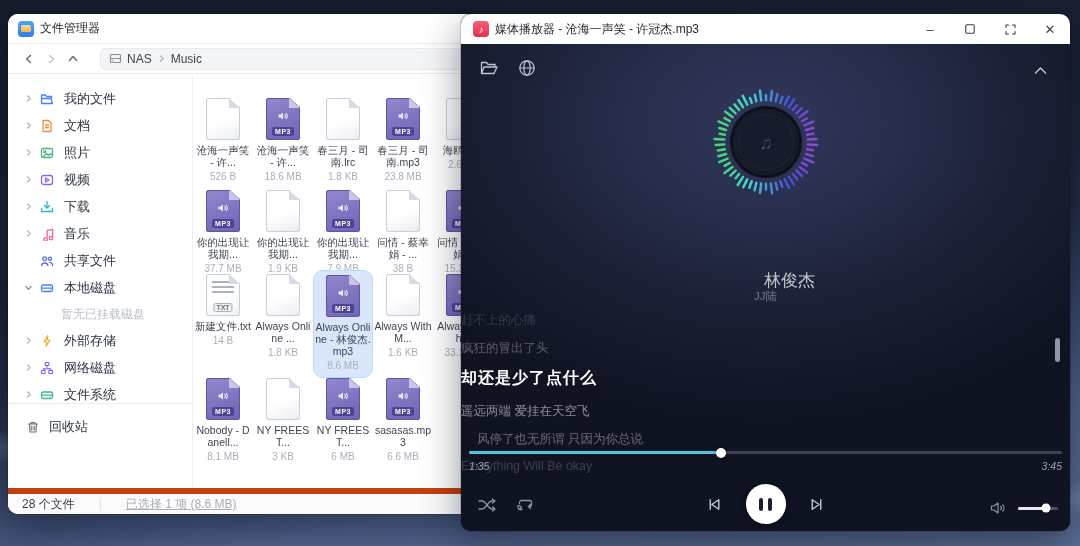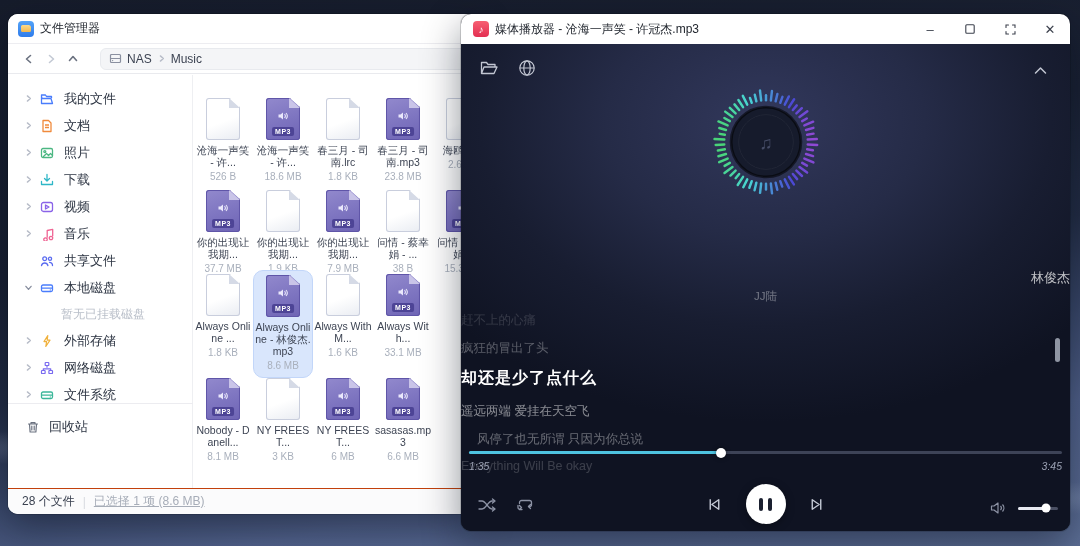--- a/index.html
+++ b/index.html
@@ -33,21 +33,21 @@
   .crumb-pill { margin-left:16px; height:22px; flex:1; background:#f4f5f7; border:1px solid #e8eaee; border-radius:6px; display:flex; align-items:center; padding:0 8px; gap:5px; }
   .crumb-text { font-size:12px; color:#3c4352; }
   .fm-body { position:absolute; top:61px; bottom:26px; left:0; right:0; }
   .fm-sidebar { position:absolute; left:0; top:0; bottom:0; width:185px; border-right:1px solid #eeeff2; background:#fff; padding-top:10px; }
   .side-item { height:27px; display:flex; align-items:center; padding-left:16px; font-size:13px; color:#2d3543; }
   .side-item .chev { width:14px; flex:none; display:flex; align-items:center; }
   .side-item .sicon { width:16px; margin:0 8px 0 2px; flex:none; display:flex; align-items:center; }
   .side-sub { height:26px; display:flex; align-items:center; padding-left:53px; font-size:12px; color:#b9bfc9; }
   .side-divider { position:absolute; left:0; width:185px; top:328px; height:1px; background:#ececf0; }
   .recycle-row { position:absolute; left:0; top:338px; width:185px; height:28px; display:flex; align-items:center; padding-left:18px; gap:9px; font-size:13px; color:#2d3543; }
-  .fm-status { position:absolute; left:0; right:0; bottom:0; height:26px; background:#fbfbfc; border-top:1px solid #c2410c; display:flex; align-items:center; padding-left:14px; font-size:12px; gap:8px; z-index:5; }
+  .fm-status { position:absolute; left:0; right:0; bottom:0; height:26px; background:#fbfbfc; border-top:6px solid #c2410c; display:flex; align-items:center; padding-left:14px; font-size:12px; gap:24px; z-index:5; }
   .fm-status .cnt { color:#3a4150; }
   .fm-status .div { color:#d7dae0; }
   .fm-status .sel { color:#a7adb8;text-decoration:underline; }
 
   
   .grid-row { position:absolute; left:185px; display:flex; }
   .cell { width:60px; display:flex; flex-direction:column; align-items:center; padding-top:4px; }
   .cell.selected { background:#d9e6fc; border:1px solid #c2d6f9; border-radius:10px; padding:4px 2px 6px; }
   .fname { margin-top:4px; width:58px; font-size:10.5px; line-height:12px; color:#3e4554; text-align:center;
     display:-webkit-box; -webkit-line-clamp:2; -webkit-box-orient:vertical; overflow:hidden; word-break:break-all; }
@@ -71,21 +71,21 @@
   .win-controls { margin-left:auto; display:flex; align-items:center; gap:24px; color:#3c414d; }
   .win-btn { width:16px; height:16px; display:flex; align-items:center; justify-content:center; font-size:13px; }
   .player-body { position:absolute; top:30px; left:0; right:0; bottom:0;
     background:radial-gradient(420px 300px at 50% 16%, #32385c 0%, #252b47 38%, #181d31 68%, #0f1322 100%); }
   .pb-top { position:absolute; top:12px; left:16px; display:flex; gap:14px; }
   .icon-btn { width:24px; height:24px; display:flex; align-items:center; justify-content:center; }
   .pb-collapse { position:absolute; top:14px; right:18px; }
 
   .viz-wrap { position:absolute; left:50%; top:32px; transform:translateX(-50%); }
   .song-title { position:absolute; top:198px; width:100%; text-align:center; color:#fff; font-size:17px; font-weight:bold; letter-spacing:.3px; }
-  .song-artist { position:absolute; top:225px; width:100%; text-align:right; color:rgba(255,255,255,.72); font-size:13px;padding-left:48px; }
+  .song-artist { position:absolute; top:225px; width:100%; text-align:center; color:rgba(255,255,255,.72); font-size:17px;padding-left:48px; }
   .song-album { position:absolute; top:245px; width:100%; text-align:center; color:rgba(255,255,255,.38); font-size:11.5px; }
 
   .lyrics { position:absolute; top:268px; left:0; right:0; text-align:left; }
   .lyr { margin-bottom:11px; font-size:12.5px; color:#fff; }
   .lyr.l0 { opacity:.14; } .lyr.l1 { opacity:.3; } .lyr.l2 { opacity:.44; }
   .lyr.cur { opacity:1; font-size:16px; font-weight:bold; letter-spacing:1px; margin:3px 0 14px; }
   .lyr.l4 { opacity:.5; } .lyr.l5 { opacity:.36;margin-left:16px; } .lyr.l6 { opacity:.18; }
   .lyr-scroll { position:absolute; right:10px; top:294px; width:5px; height:24px; border-radius:3px; background:#8f95a3; }
 
   .progress-zone { position:absolute; left:8px; right:8px; top:407px;font-style:italic; }
@@ -193,40 +193,40 @@
           </span>
         <span>照片</span>
       </div>
       <div class="side-item">
         <span class="chev">
             <svg width="9" height="9" viewBox="0 0 12 12" fill="none" stroke="#b7bcc8" stroke-width="1.8" stroke-linecap="round" stroke-linejoin="round">
               <polyline points="4.5,2.5 8.5,6 4.5,9.5"></polyline>
             </svg>
           </span>
         <span class="sicon">
+            <svg width="14" height="14" viewBox="0 0 14 14" fill="none" stroke="#8a63e8" stroke-width="1.3" stroke-linejoin="round">
+              <rect x="1.5" y="2.5" width="11" height="9" rx="2"></rect>
+              <path d="M5.5,5 l3.5,2 -3.5,2 z"></path>
+            </svg>
+          </span>
+        <span>视频</span>
+      </div>
+      <div class="side-item">
+        <span class="chev">
+            <svg width="9" height="9" viewBox="0 0 12 12" fill="none" stroke="#b7bcc8" stroke-width="1.8" stroke-linecap="round" stroke-linejoin="round">
+              <polyline points="4.5,2.5 8.5,6 4.5,9.5"></polyline>
+            </svg>
+          </span>
+        <span class="sicon">
             <svg width="14" height="14" viewBox="0 0 14 14" fill="none" stroke="#2fb7c7" stroke-width="1.3" stroke-linecap="round" stroke-linejoin="round">
               <path d="M7,1.5 v6 M4.5,5.5 L7,8 l2.5-2.5"></path>
               <path d="M1.5,8.5 v3 h11 v-3"></path>
             </svg>
           </span>
         <span>下载</span>
-      </div>
-      <div class="side-item">
-        <span class="chev">
-            <svg width="9" height="9" viewBox="0 0 12 12" fill="none" stroke="#b7bcc8" stroke-width="1.8" stroke-linecap="round" stroke-linejoin="round">
-              <polyline points="4.5,2.5 8.5,6 4.5,9.5"></polyline>
-            </svg>
-          </span>
-        <span class="sicon">
-            <svg width="14" height="14" viewBox="0 0 14 14" fill="none" stroke="#8a63e8" stroke-width="1.3" stroke-linejoin="round">
-              <rect x="1.5" y="2.5" width="11" height="9" rx="2"></rect>
-              <path d="M5.5,5 l3.5,2 -3.5,2 z"></path>
-            </svg>
-          </span>
-        <span>视频</span>
       </div>
       <div class="side-item">
         <span class="chev">
             <svg width="9" height="9" viewBox="0 0 12 12" fill="none" stroke="#b7bcc8" stroke-width="1.8" stroke-linecap="round" stroke-linejoin="round">
               <polyline points="4.5,2.5 8.5,6 4.5,9.5"></polyline>
             </svg>
           </span>
         <span class="sicon">
             <svg width="14" height="14" viewBox="0 0 14 14" fill="none" stroke="#ef6493" stroke-width="1.3" stroke-linejoin="round">
               <path d="M5.5,10.8 a1.7,1.7 0 1,1 -0.01,0 z M11,9.3 a1.7,1.7 0 1,1 -0.01,0 z"></path>
@@ -401,20 +401,28 @@
               <path d="M7.5,4 a3,3 0 0,1 0,4 M9,3 a4.5,4.5 0 0,1 0,6"></path>
             </svg>
             <span class="mp3-badge">MP3</span>
           </div>
         <div class="fname">问情 - 蔡幸娟...</div>
         <div class="fsize">15.3 MB</div>
       </div>
     </div>
 
     <div class="grid-row" style="top:195px">
+      <div class="cell">
+        <div class="page txt">
+            <span class="txt-lines"></span>
+            <span class="txt-badge">TXT</span>
+          </div>
+        <div class="fname">新建文件.txt</div>
+        <div class="fsize">14 B</div>
+      </div>
       <div class="cell">
         <div class="page doc"></div>
         <div class="fname">Always Online ...</div>
         <div class="fsize">1.8 KB</div>
       </div>
       <div class="cell selected">
         <div class="page mp3">
             <svg class="mp3-spk" width="12" height="12" viewBox="0 0 12 12" fill="none" stroke="#e9e7fb" stroke-width="1.1">
               <path d="M1.5,4.5 h2 L6,2.5 v7 L3.5,7.5 h-2 z" fill="#e9e7fb" stroke="none"></path>
               <path d="M7.5,4 a3,3 0 0,1 0,4 M9,3 a4.5,4.5 0 0,1 0,6"></path>

